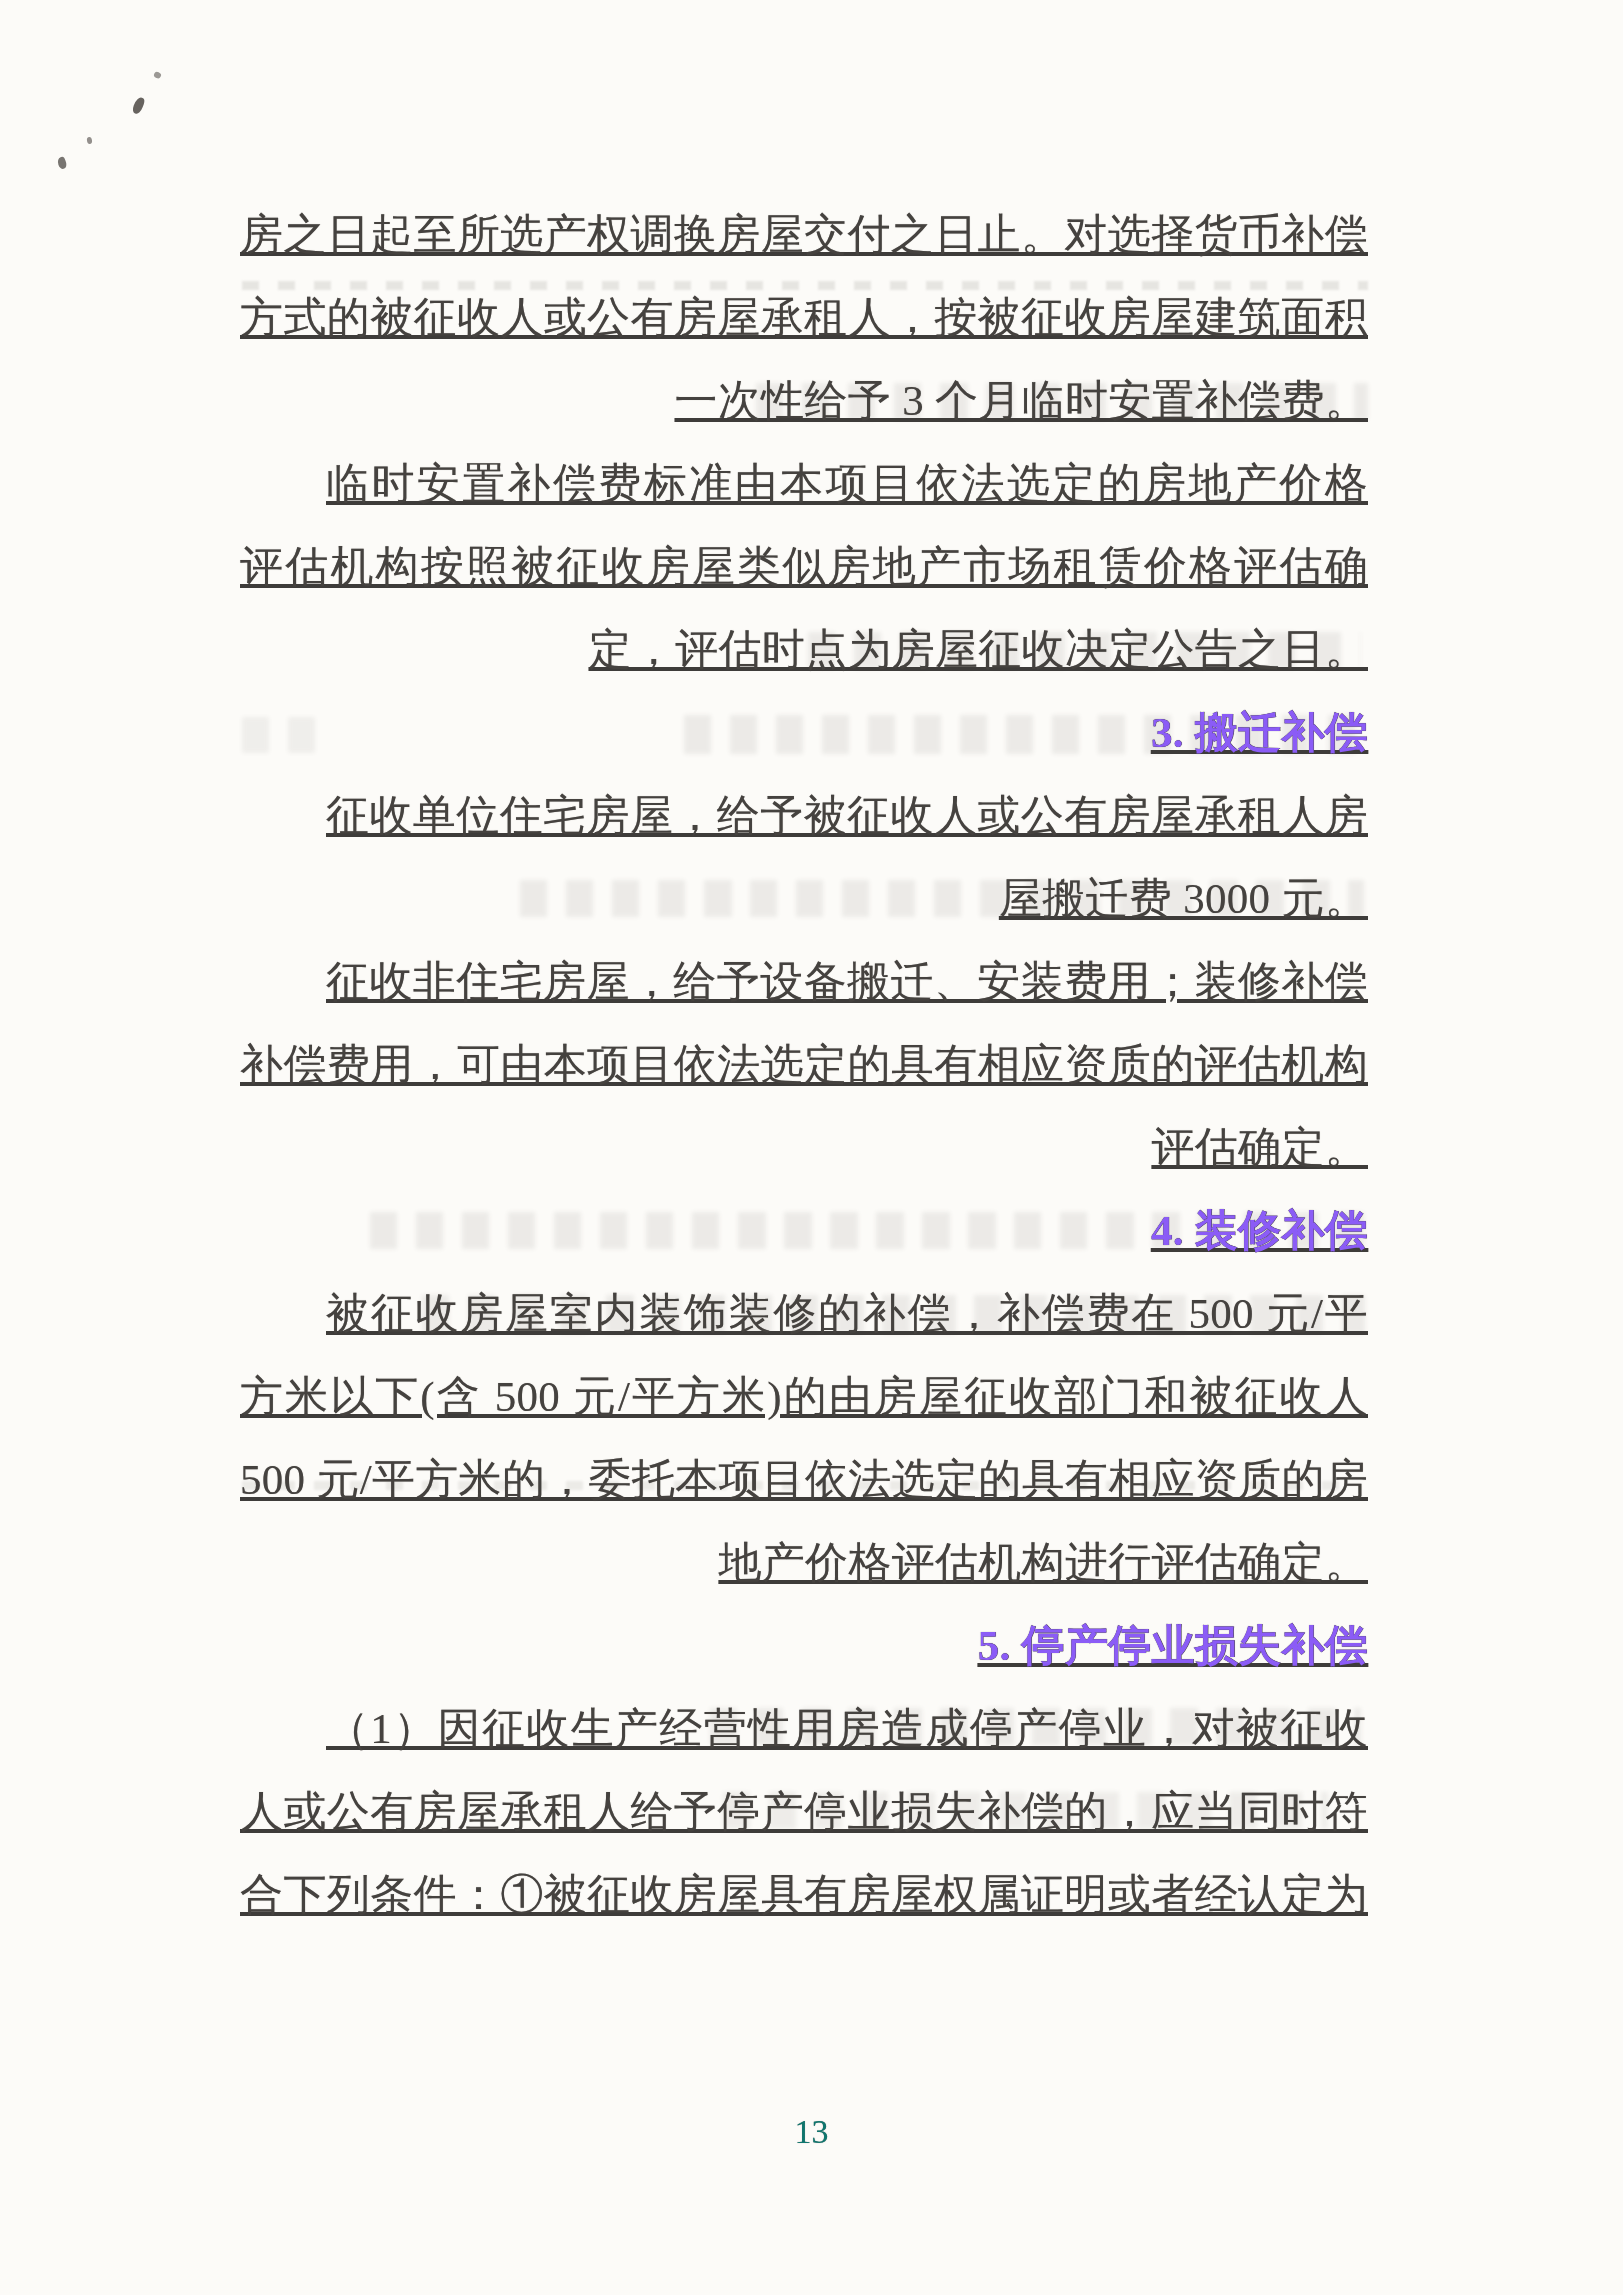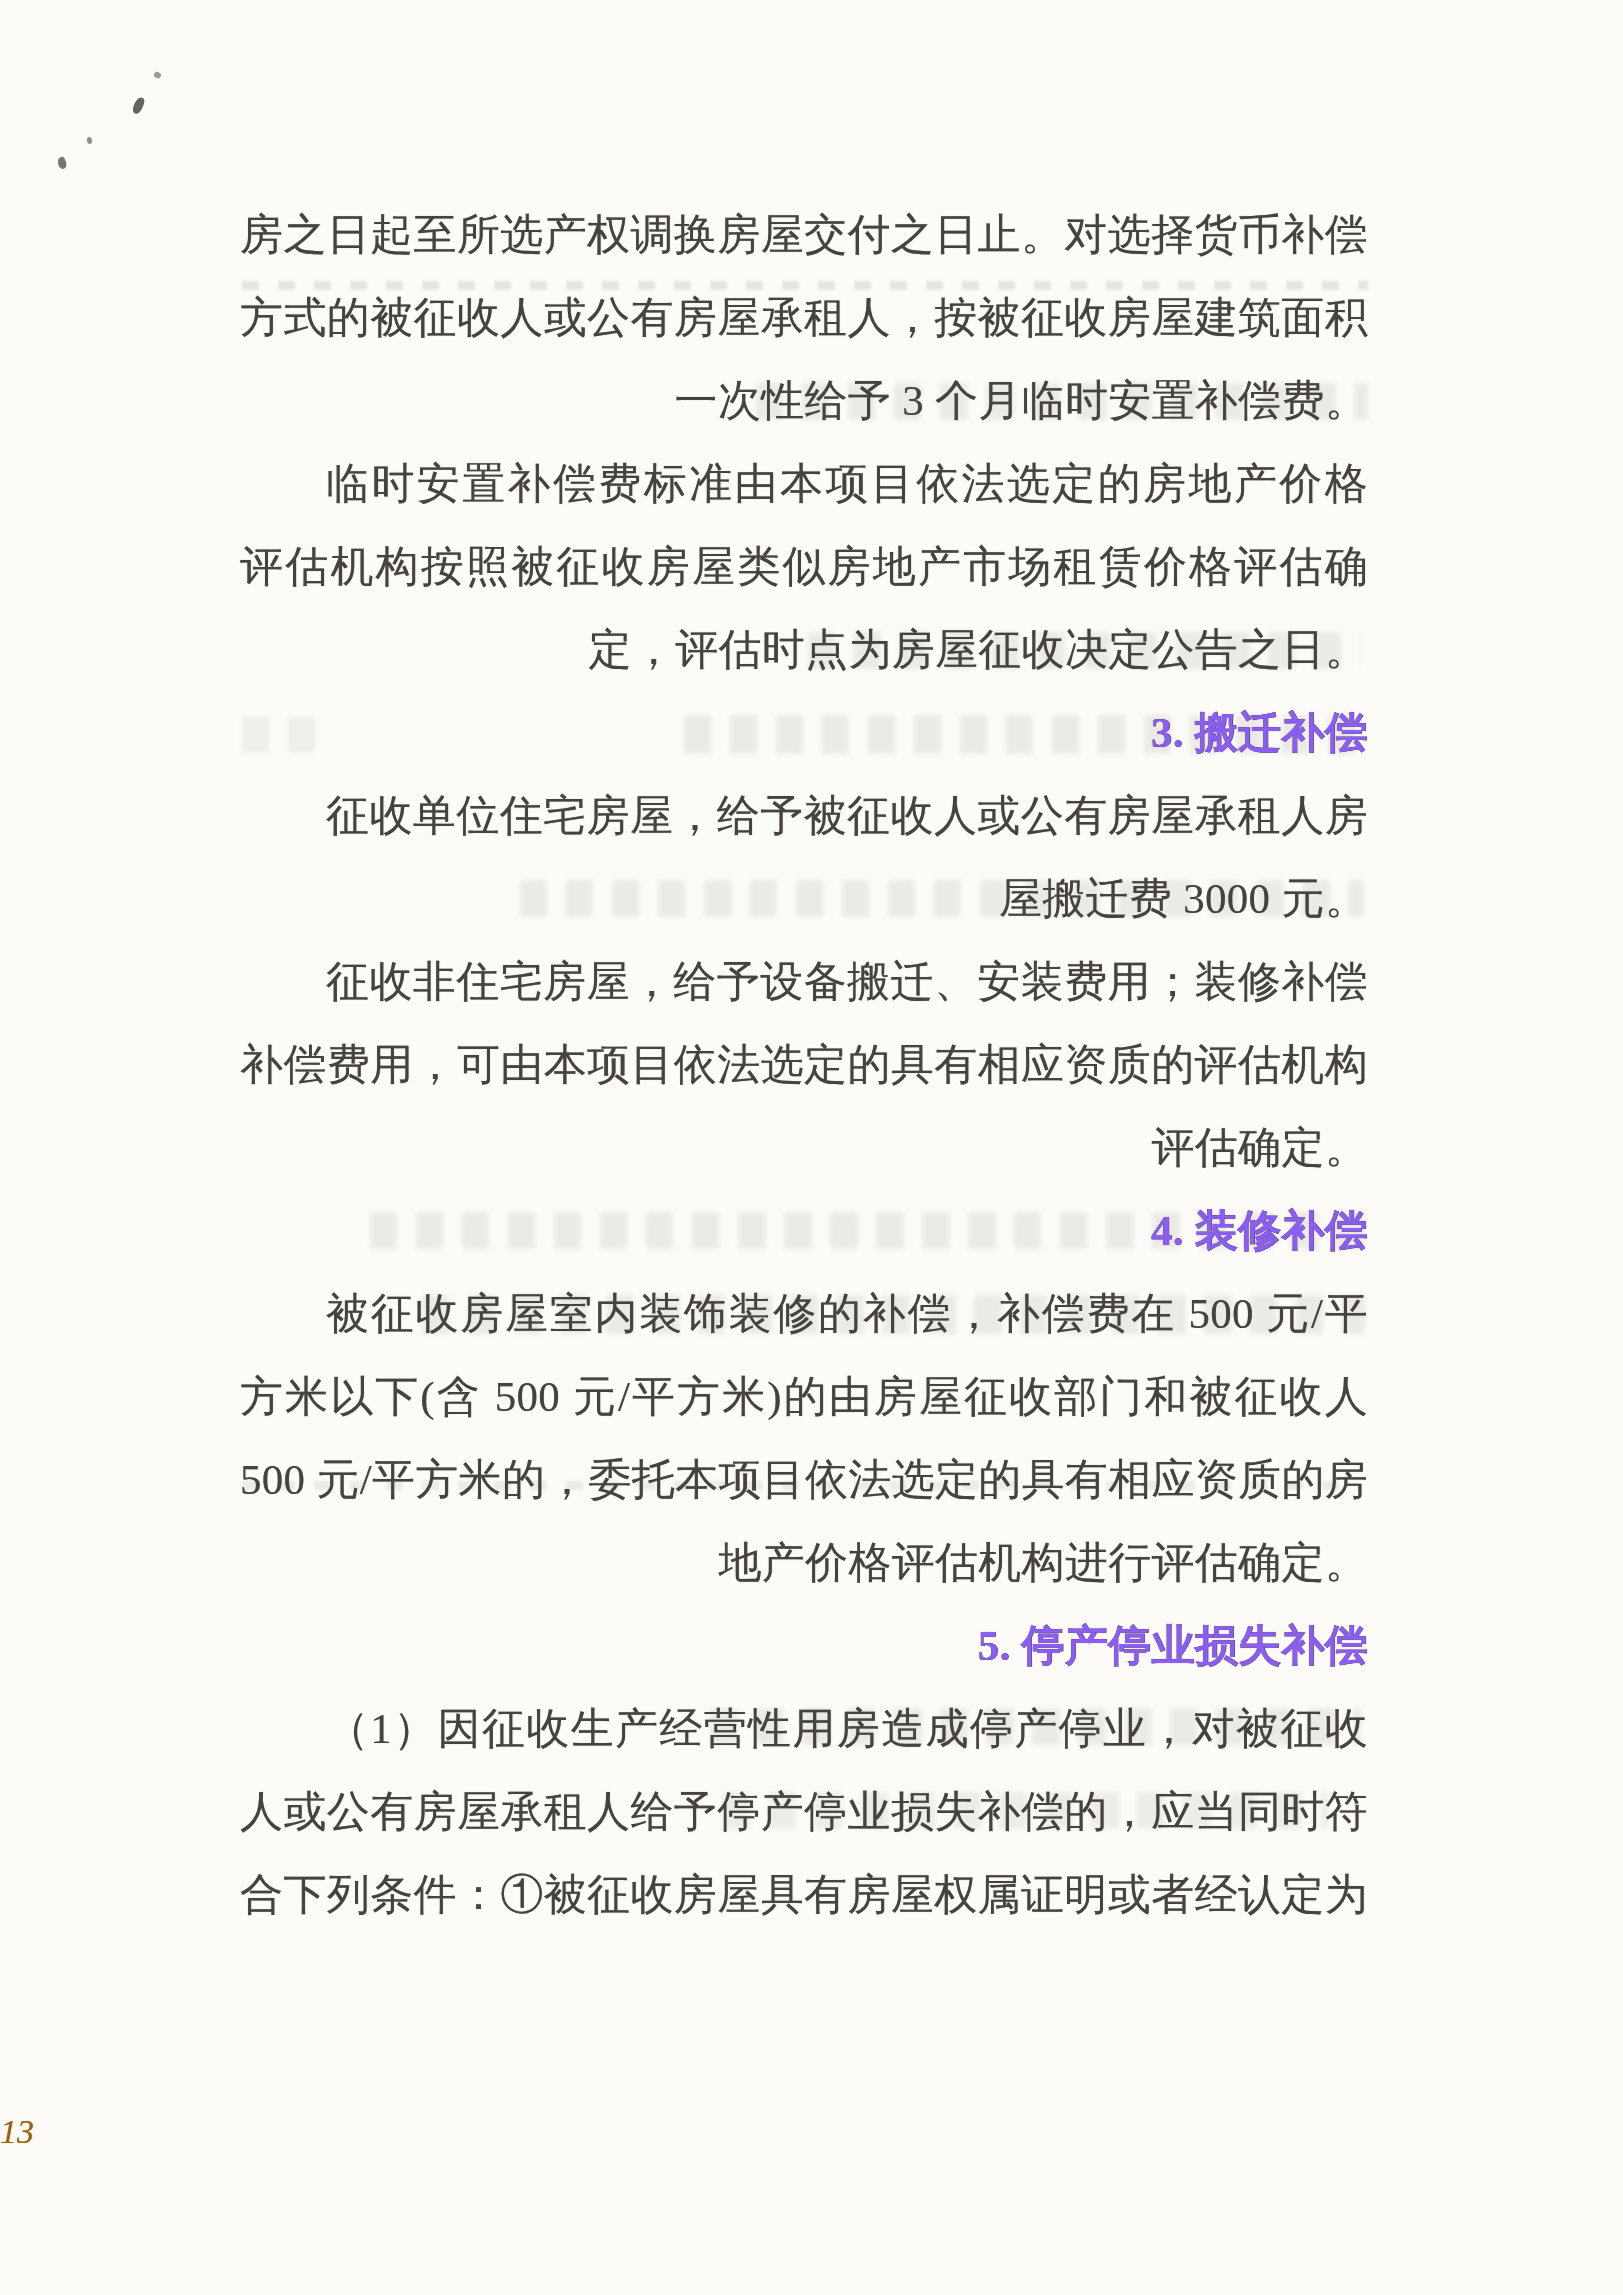--- a/index.html
+++ b/index.html
@@ -11,20 +11,21 @@
     background: #fcfbf8;
     overflow: hidden;
     font-family: "Liberation Serif", "DejaVu Serif", serif;
     color: #3e3c3a;
   }
   .textblock {
     position: absolute;
     left: 240px;
     top: 193px;
     width: 1128px;
+    text-decoration: underline;
   }
   .ln {
     height: 83px;
     line-height: 83px;
     font-size: 43px;
     white-space: nowrap;
     color: #45423f;
     text-shadow: 0 0 0.7px rgba(70, 66, 62, 0.55);
     letter-spacing: 0.3px;
     text-align: right;
@@ -38,26 +39,25 @@
   .ln.h {                          
     font-weight: bold;
     color: #8b5cf6;
     text-shadow: 0 0 0.7px rgba(50, 47, 44, 0.9), 0.4px 0 0 rgba(50, 47, 44, 0.85);
   }
   .pagenum {
     position: absolute;
     top: 2113px;
     left: 0;
     width: 100%;
-    text-align: left;
+    text-align: center;
     font-size: 34px;
     line-height: 38px;
-    color: #a16207;
+    color: #0f766e;
     text-shadow: 0 0 0.7px rgba(53, 50, 47, 0.6);
-    font-style: italic;
   }
   
   .speck { position: absolute; background: #4c4844; }
   .sp1 { left: 154px; top: 72px; width: 6.5px; height: 5.9px;  border-radius: 55% 45% 50% 50%; opacity: .55; transform: rotate(25deg); }
   .sp2 { left: 134px; top: 97px; width: 8.5px; height: 17px; border-radius: 65% 35% 55% 45%; opacity: .85; transform: rotate(20deg); }
   .sp3 { left: 87px; top: 137px; width: 5.2px;  height: 7.2px; border-radius: 50%; opacity: .6;  transform: rotate(-10deg); }
   .sp4 { left: 58px;  top: 157px; width: 7.9px; height: 11.8px; border-radius: 60% 40% 50% 50%; opacity: .75; transform: rotate(-18deg); }
   
   .bleed {
     position: absolute;

